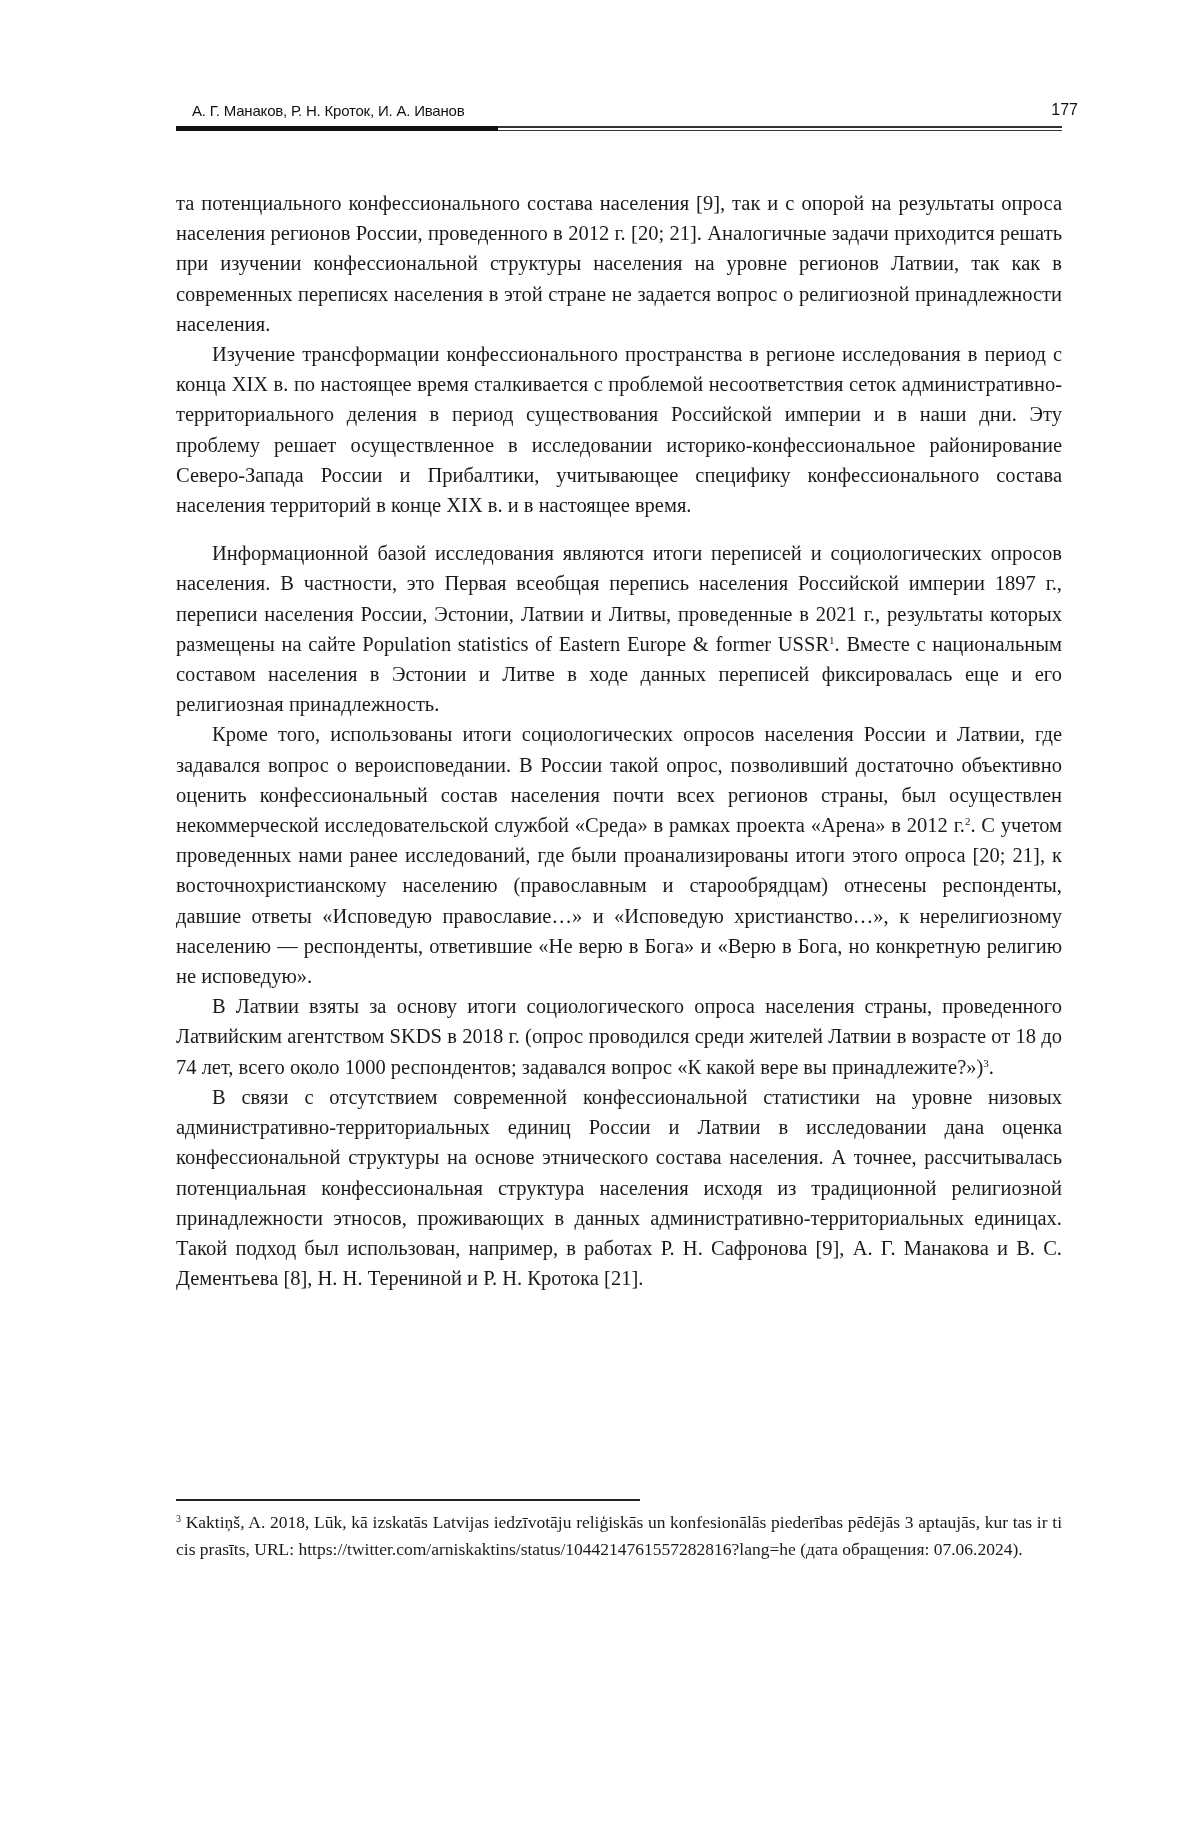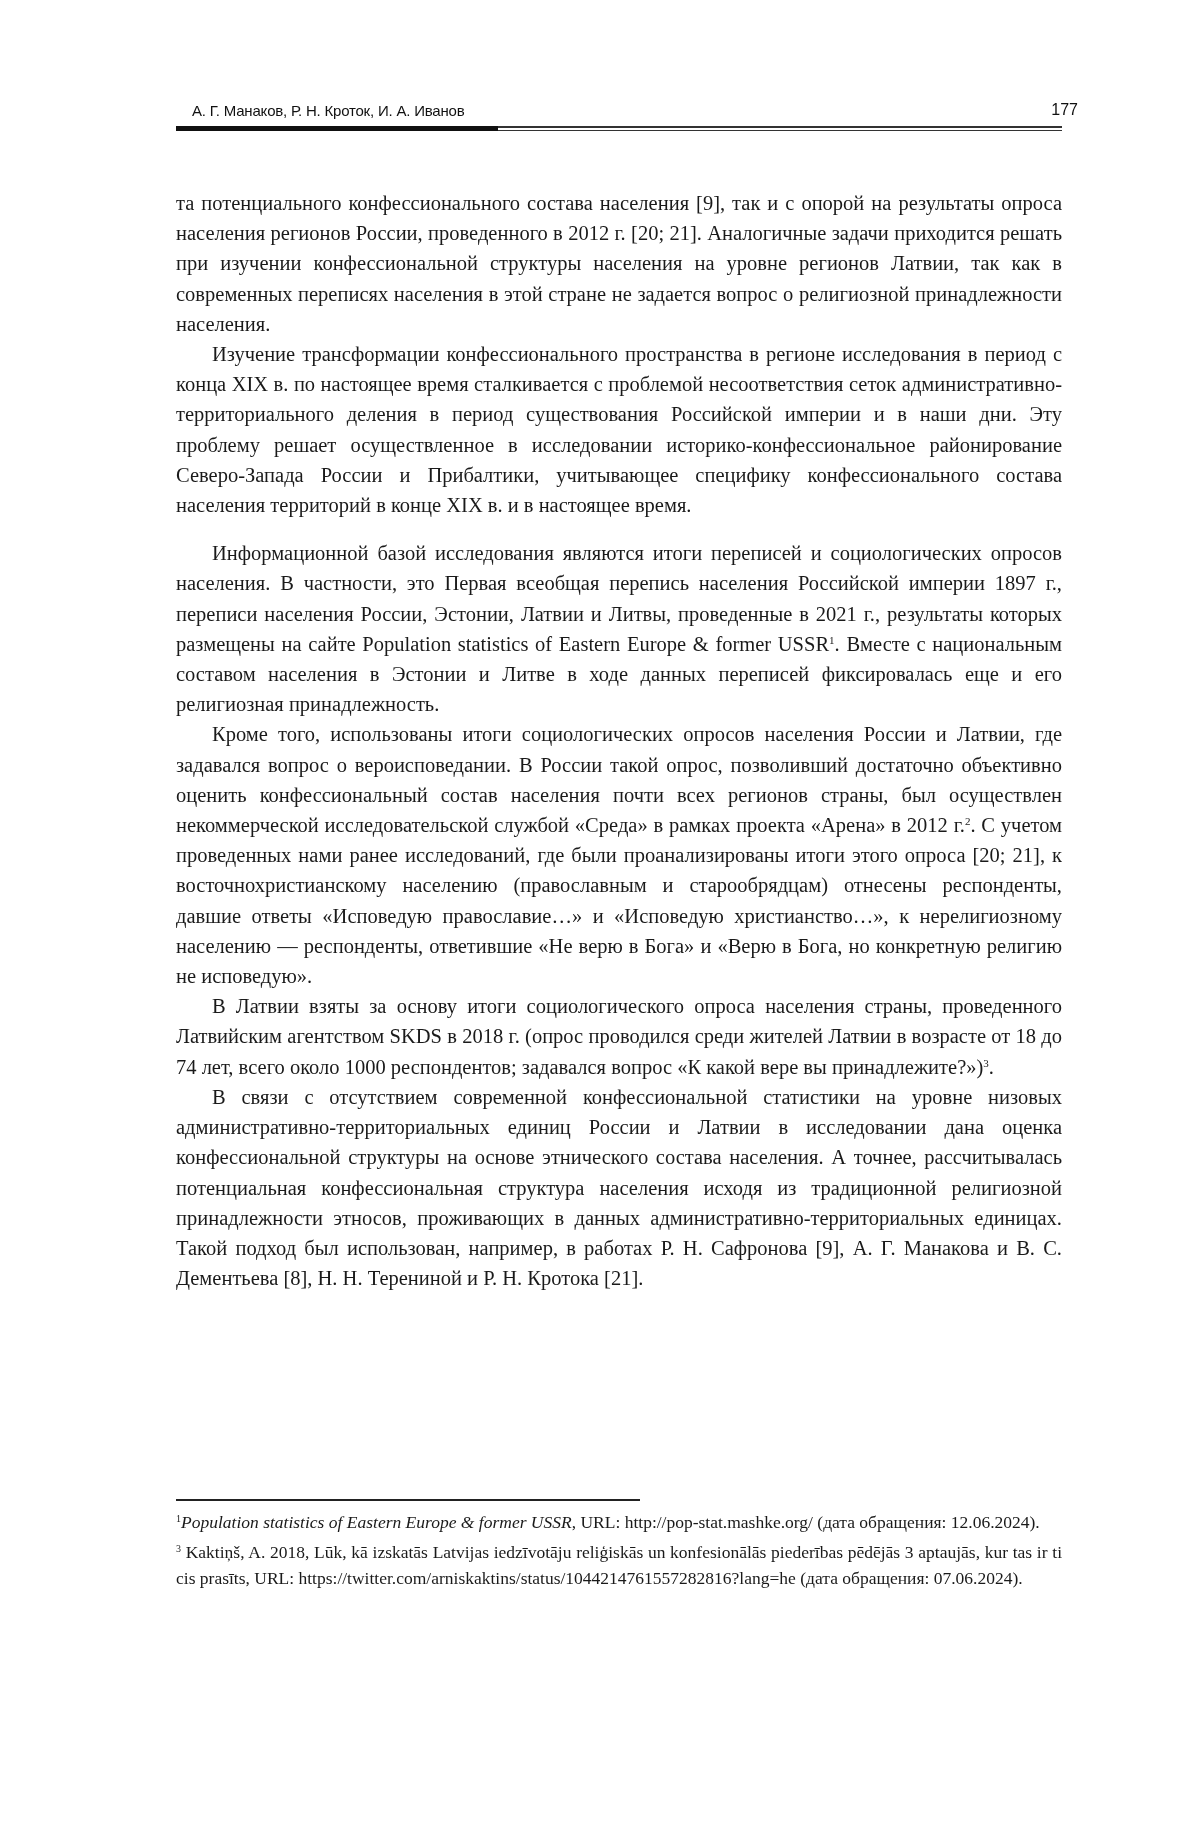--- a/index.html
+++ b/index.html
@@ -73,17 +73,16 @@
     <p class="indent"><span>Кроме того, использованы итоги социологических опросов населения России и Латвии, где задавался вопрос о вероисповедании. В России такой опрос, позволивший достаточно объективно оценить конфессиональный состав населения почти всех регионов страны, был осуществлен некоммерческой исследовательской службой «Среда» в рамках проекта «Арена» в 2012 г.</span><sup>2</sup><span>. С учетом проведенных нами ранее исследований, где были проанализированы итоги этого опроса [20; 21], к восточнохристианскому населению (православным и старообрядцам) отнесены респонденты, давшие ответы «Исповедую православие…» и «Исповедую христианство…», к нерелигиозному населению — респонденты, ответившие «Не верю в Бога» и «Верю в Бога, но конкретную религию не исповедую».</span></p>
 
     <p class="indent"><span>В Латвии взяты за основу итоги социологического опроса населения страны, проведенного Латвийским агентством SKDS в 2018 г. (опрос проводился среди жителей Латвии в возрасте от 18 до 74 лет, всего около 1000 респондентов; задавался вопрос «К какой вере вы принадлежите?»)</span><sup>3</sup><span>.</span></p>
 
     <p class="indent">В связи с отсутствием современной конфессиональной статистики на уровне низовых административно-территориальных единиц России и Латвии в исследовании дана оценка конфессиональной структуры на основе этнического состава населения. А точнее, рассчитывалась потенциальная конфессиональная структура населения исходя из традиционной религиозной принадлежности этносов, проживающих в данных административно-территориальных единицах. Такой подход был использован, например, в работах Р. Н. Сафронова [9], А. Г. Манакова и В. С. Дементьева [8], Н. Н. Терениной и Р. Н. Кротока [21].</p>
   </div>
 
   <div class="footnote-rule"></div>
 
   <div class="footnotes">
-    <p class="fn"><sup>1</sup><i>Population statistics of Eastern Europe &amp; former USSR</i><span>, URL: http://pop-stat.mashke.org/ (дата обращения: 12.06.2024).</span></p>
     <p class="fn"><sup>3</sup><span style="word-break: break-all;"> Kaktiņš, A. 2018, Lūk, kā izskatās Latvijas iedzīvotāju reliģiskās un konfesionālās piederības pēdējās 3 aptaujās, kur tas ir ticis prasīts, URL: https://twitter.com/arniskaktins/status/1044214761557282816?lang=he (дата обращения: 07.06.2024).</span></p>
   </div>
 
 </div>
 
 </body></html>

